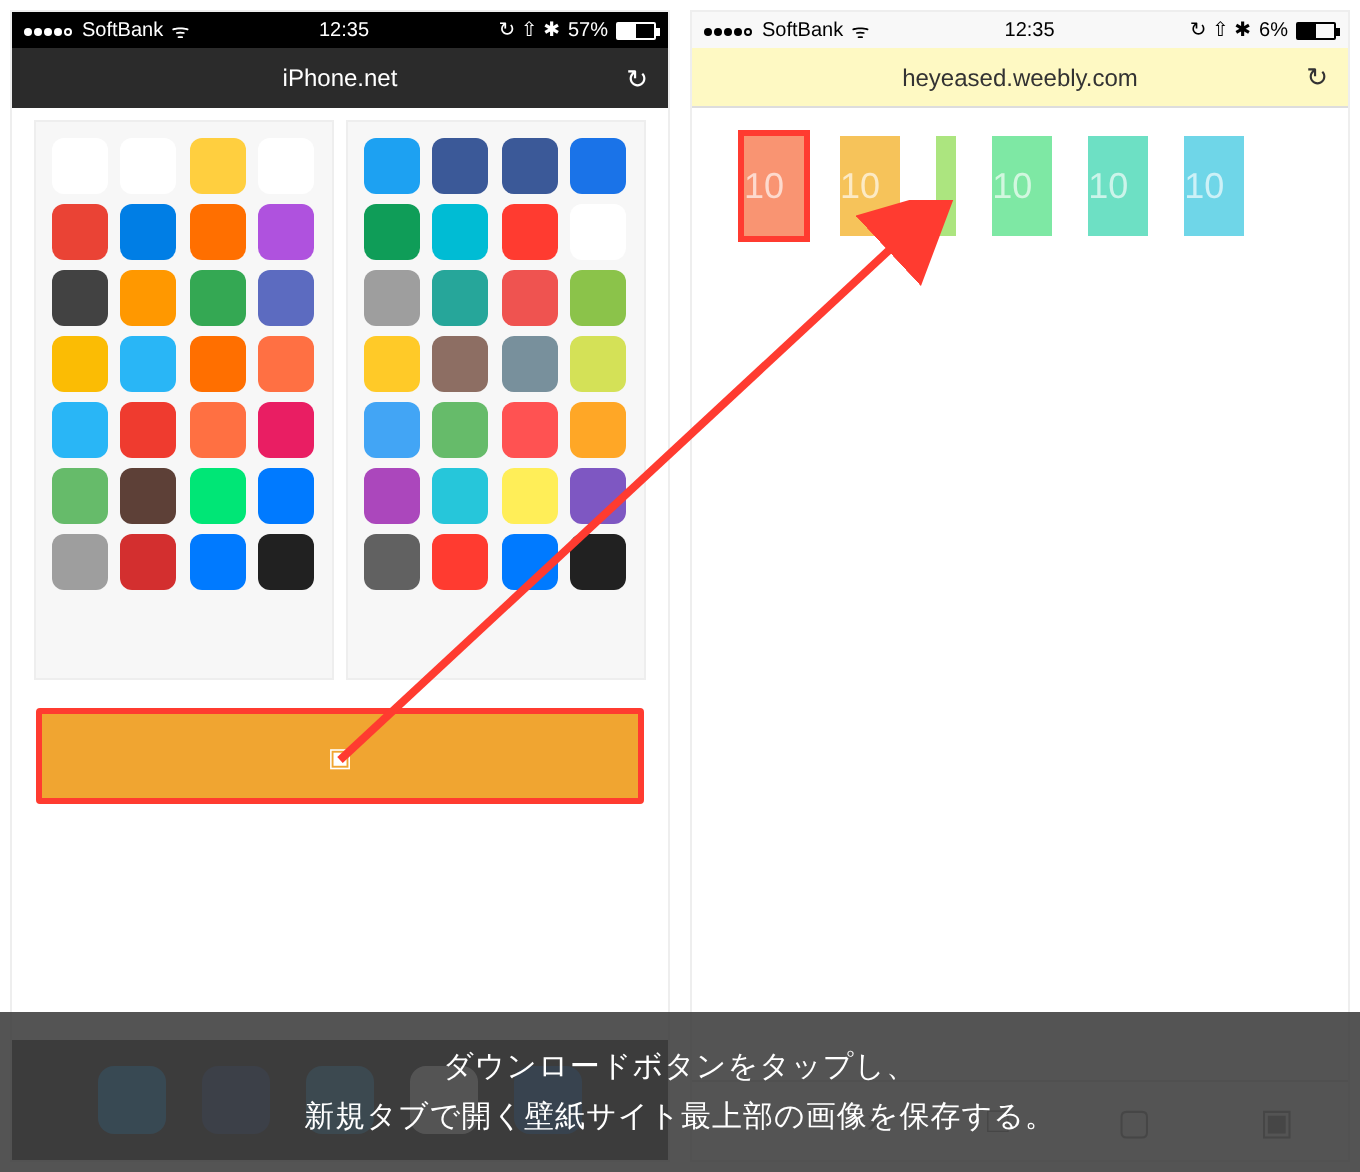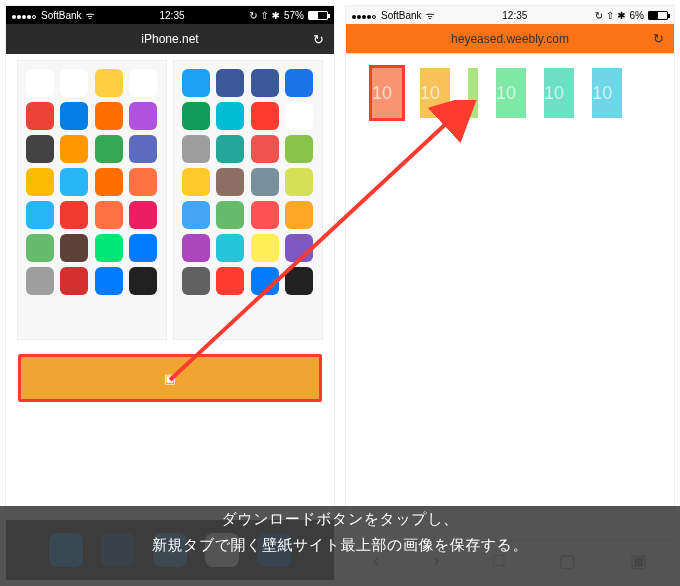--- a/index.html
+++ b/index.html
@@ -14,21 +14,21 @@
   .dots span{display:inline-block;width:4px;height:4px;border-radius:50%;background:#fff;margin-right:1px}
   .dots.dark span{background:#000}
   .dots span.off{background:transparent;border:1px solid #fff}
   .dots.dark span.off{border-color:#000}
   .batt{display:inline-block;width:20px;height:9px;border:1px solid currentColor;border-radius:1px;position:relative}
   .batt::after{content:"";position:absolute;right:-3px;top:2px;width:2px;height:4px;background:currentColor}
   .batt i{display:block;height:100%;width:49%;background:currentColor}
 
   
   .url{height:30px;display:flex;align-items:center;justify-content:center;font-size:12px;color:#fff;background:#2b2b2b;position:relative}
-  .url.light{background:#f97316;color:#333;border-bottom:1px solid #ddd}
+  .url.light{background:#fef9c3;color:#333;border-bottom:1px solid #ddd}
   .reload{position:absolute;right:10px;font-size:13px}
 
   
   .left-content{background:#fff;padding:6px 6px;position:relative}
   .shots{display:flex;gap:6px;justify-content:center}
   .shot{width:150px;height:280px;background:#f7f7f7;border:1px solid #eee;position:relative}
   .grid{display:grid;grid-template-columns:repeat(4,1fr);gap:5px;padding:8px}
   .ic{width:28px;height:28px;border-radius:6px}
   .dlbtn{margin:14px 6px 6px 6px;background:#f0a531;color:#fff;height:48px;display:flex;align-items:center;justify-content:center;font-size:13px;border:3px solid #ff3b30;border-radius:2px;gap:6px}
   .note{font-size:10px;color:#555;margin:6px 8px}
@@ -45,21 +45,21 @@
   .toolbar{position:absolute;bottom:0;left:0;right:0;height:40px;background:#f8f8f8;border-top:1px solid #ddd;display:flex;align-items:center;justify-content:space-around;color:#8a8a8a;font-size:18px}
 
   
   .dock{position:absolute;bottom:0;left:0;right:0;height:60px;background:#3a3a3f;display:flex;align-items:center;justify-content:center;gap:18px}
   .dock .aic{width:34px;height:34px;border-radius:8px}
 
   
   .arrow{position:absolute;left:150px;top:100px;width:330px;height:300px;pointer-events:none}
 
   
-  .caption{position:absolute;left:0;right:0;bottom:0;height:80px;background:rgba(60,60,60,.88);color:#fff;display:flex;flex-direction:column;align-items:center;justify-content:flex-start;font-size:15px;line-height:1.7;letter-spacing:.5px}
+  .caption{position:absolute;left:0;right:0;bottom:0;height:80px;background:rgba(60,60,60,.88);color:#fff;display:flex;flex-direction:column;align-items:center;justify-content:center;font-size:15px;line-height:1.7;letter-spacing:.5px}
 </style>
 </head>
 <body>
 
 <div class="wrap">
 
   <div class="phone">
     <div class="status">
       <div class="s-left">
         <span class="dots"><span></span><span></span><span></span><span></span><span class="off"></span></span>

